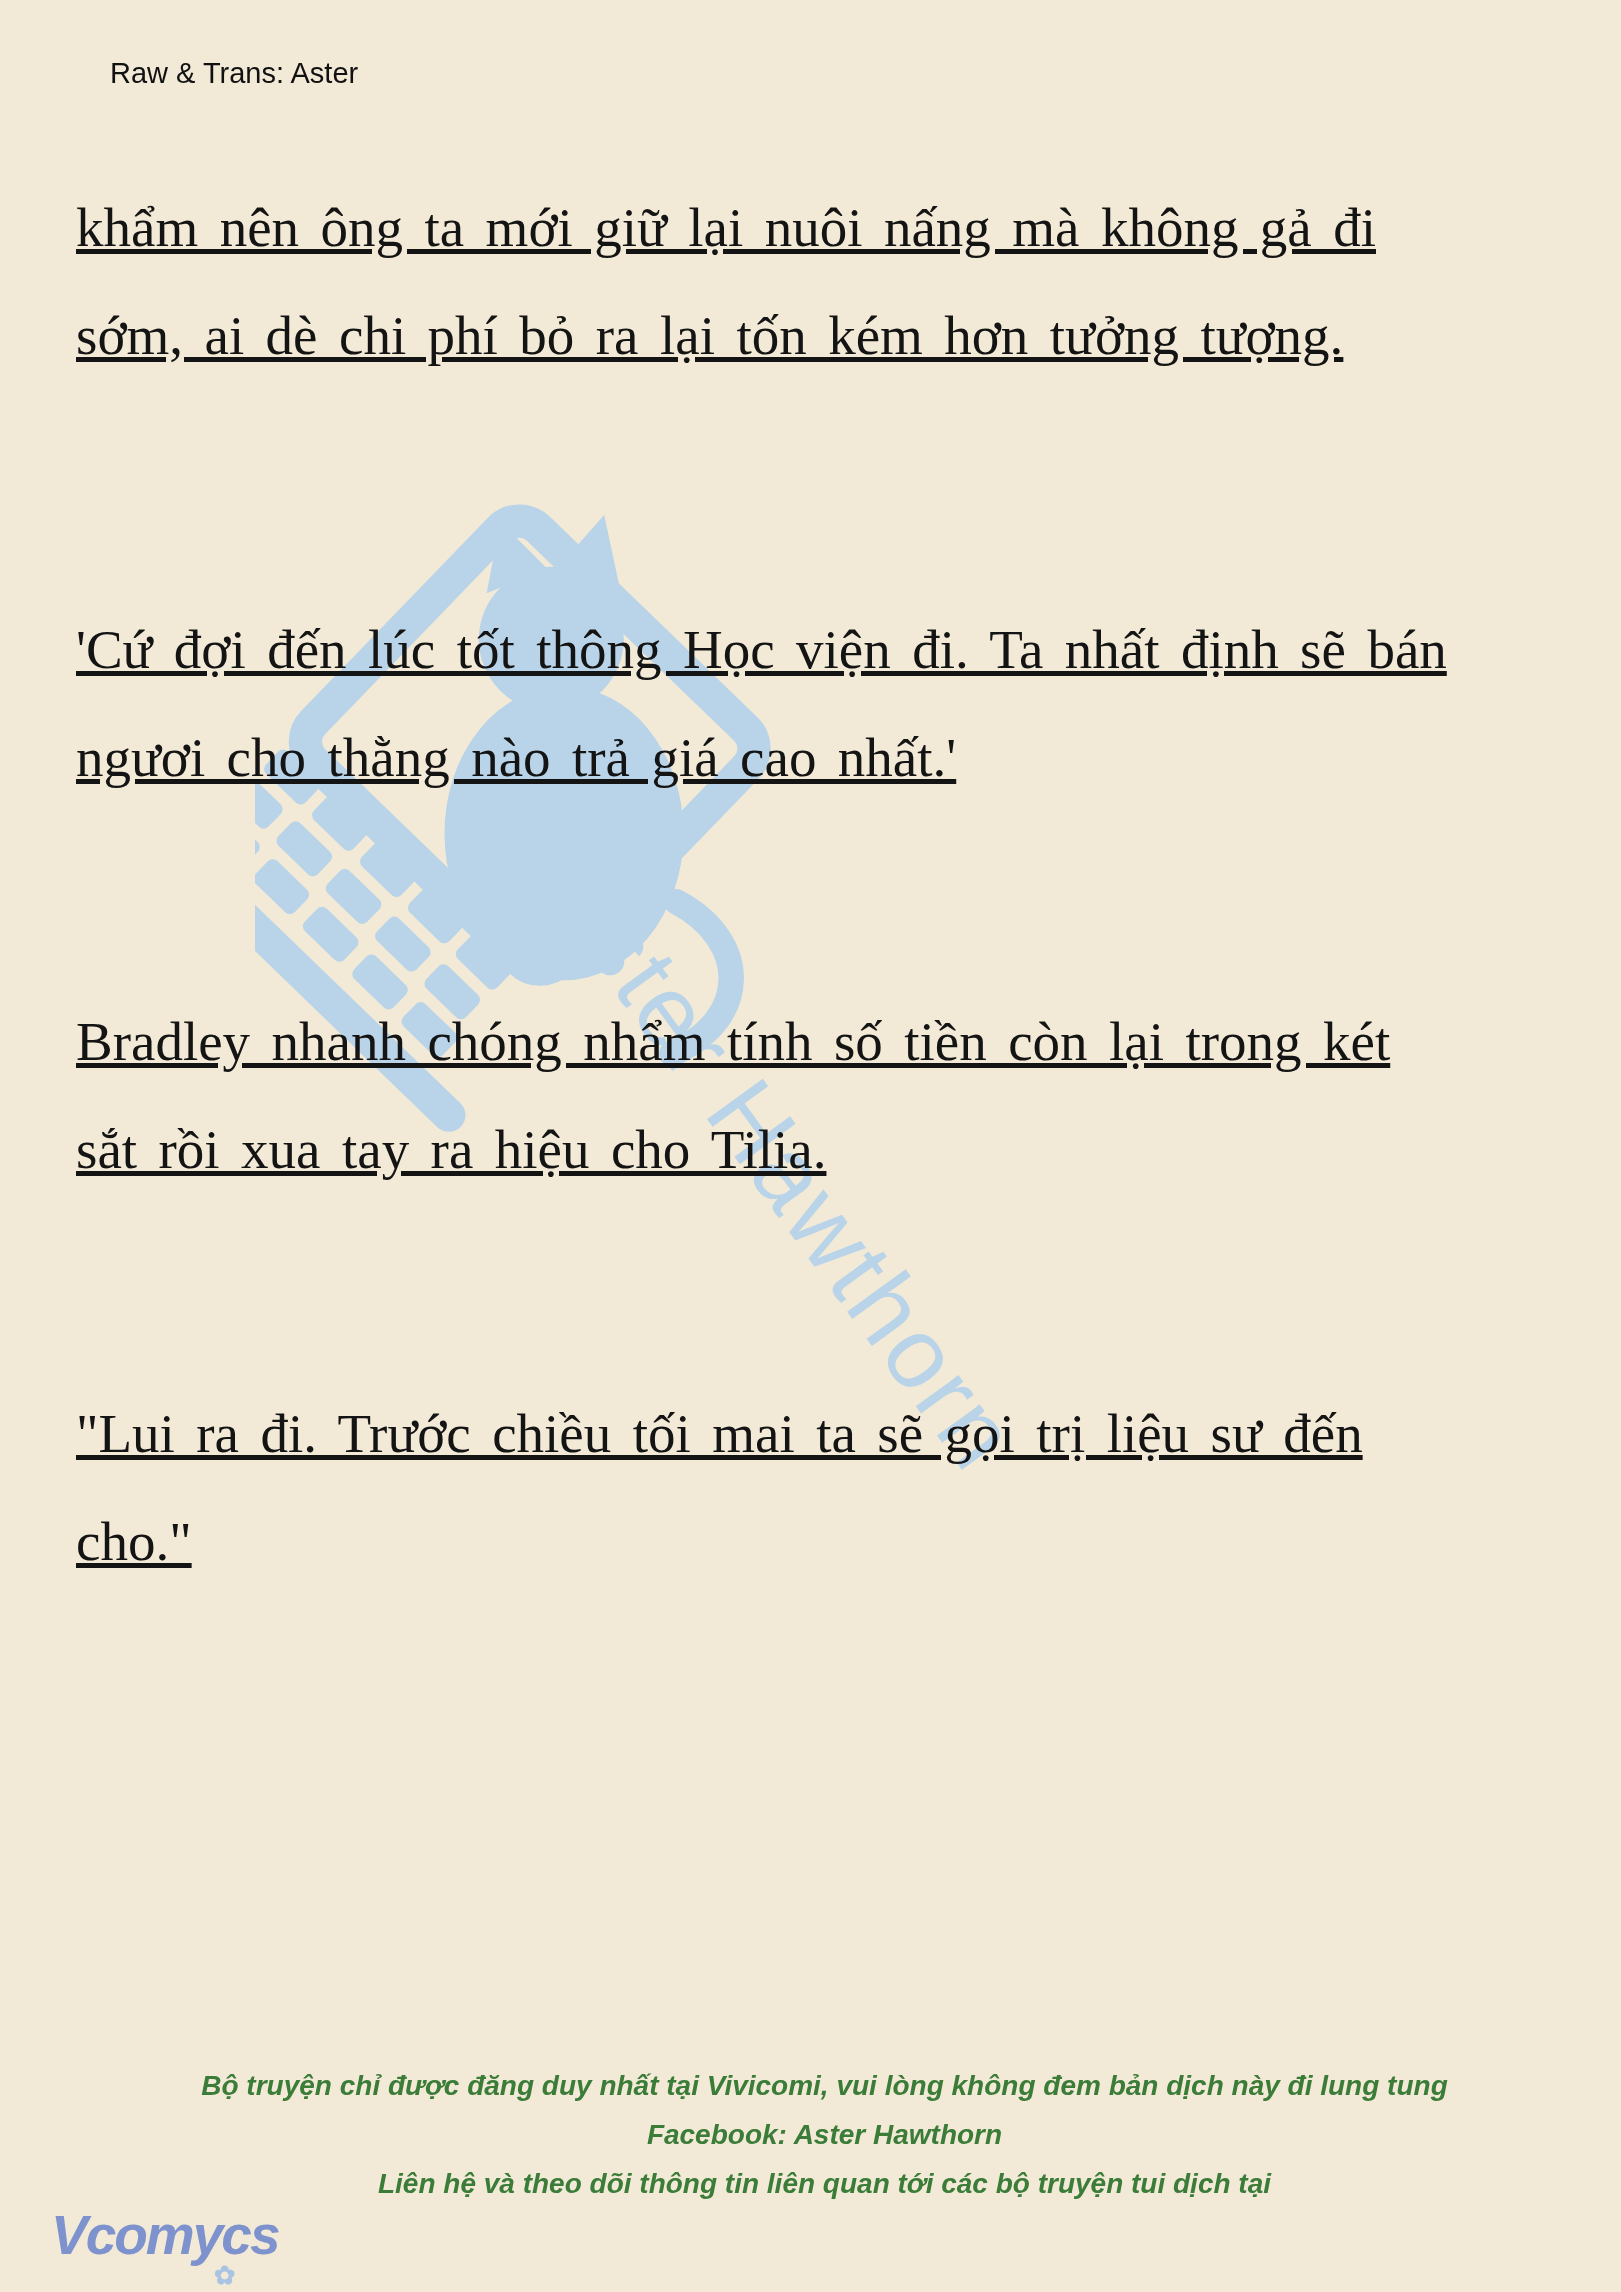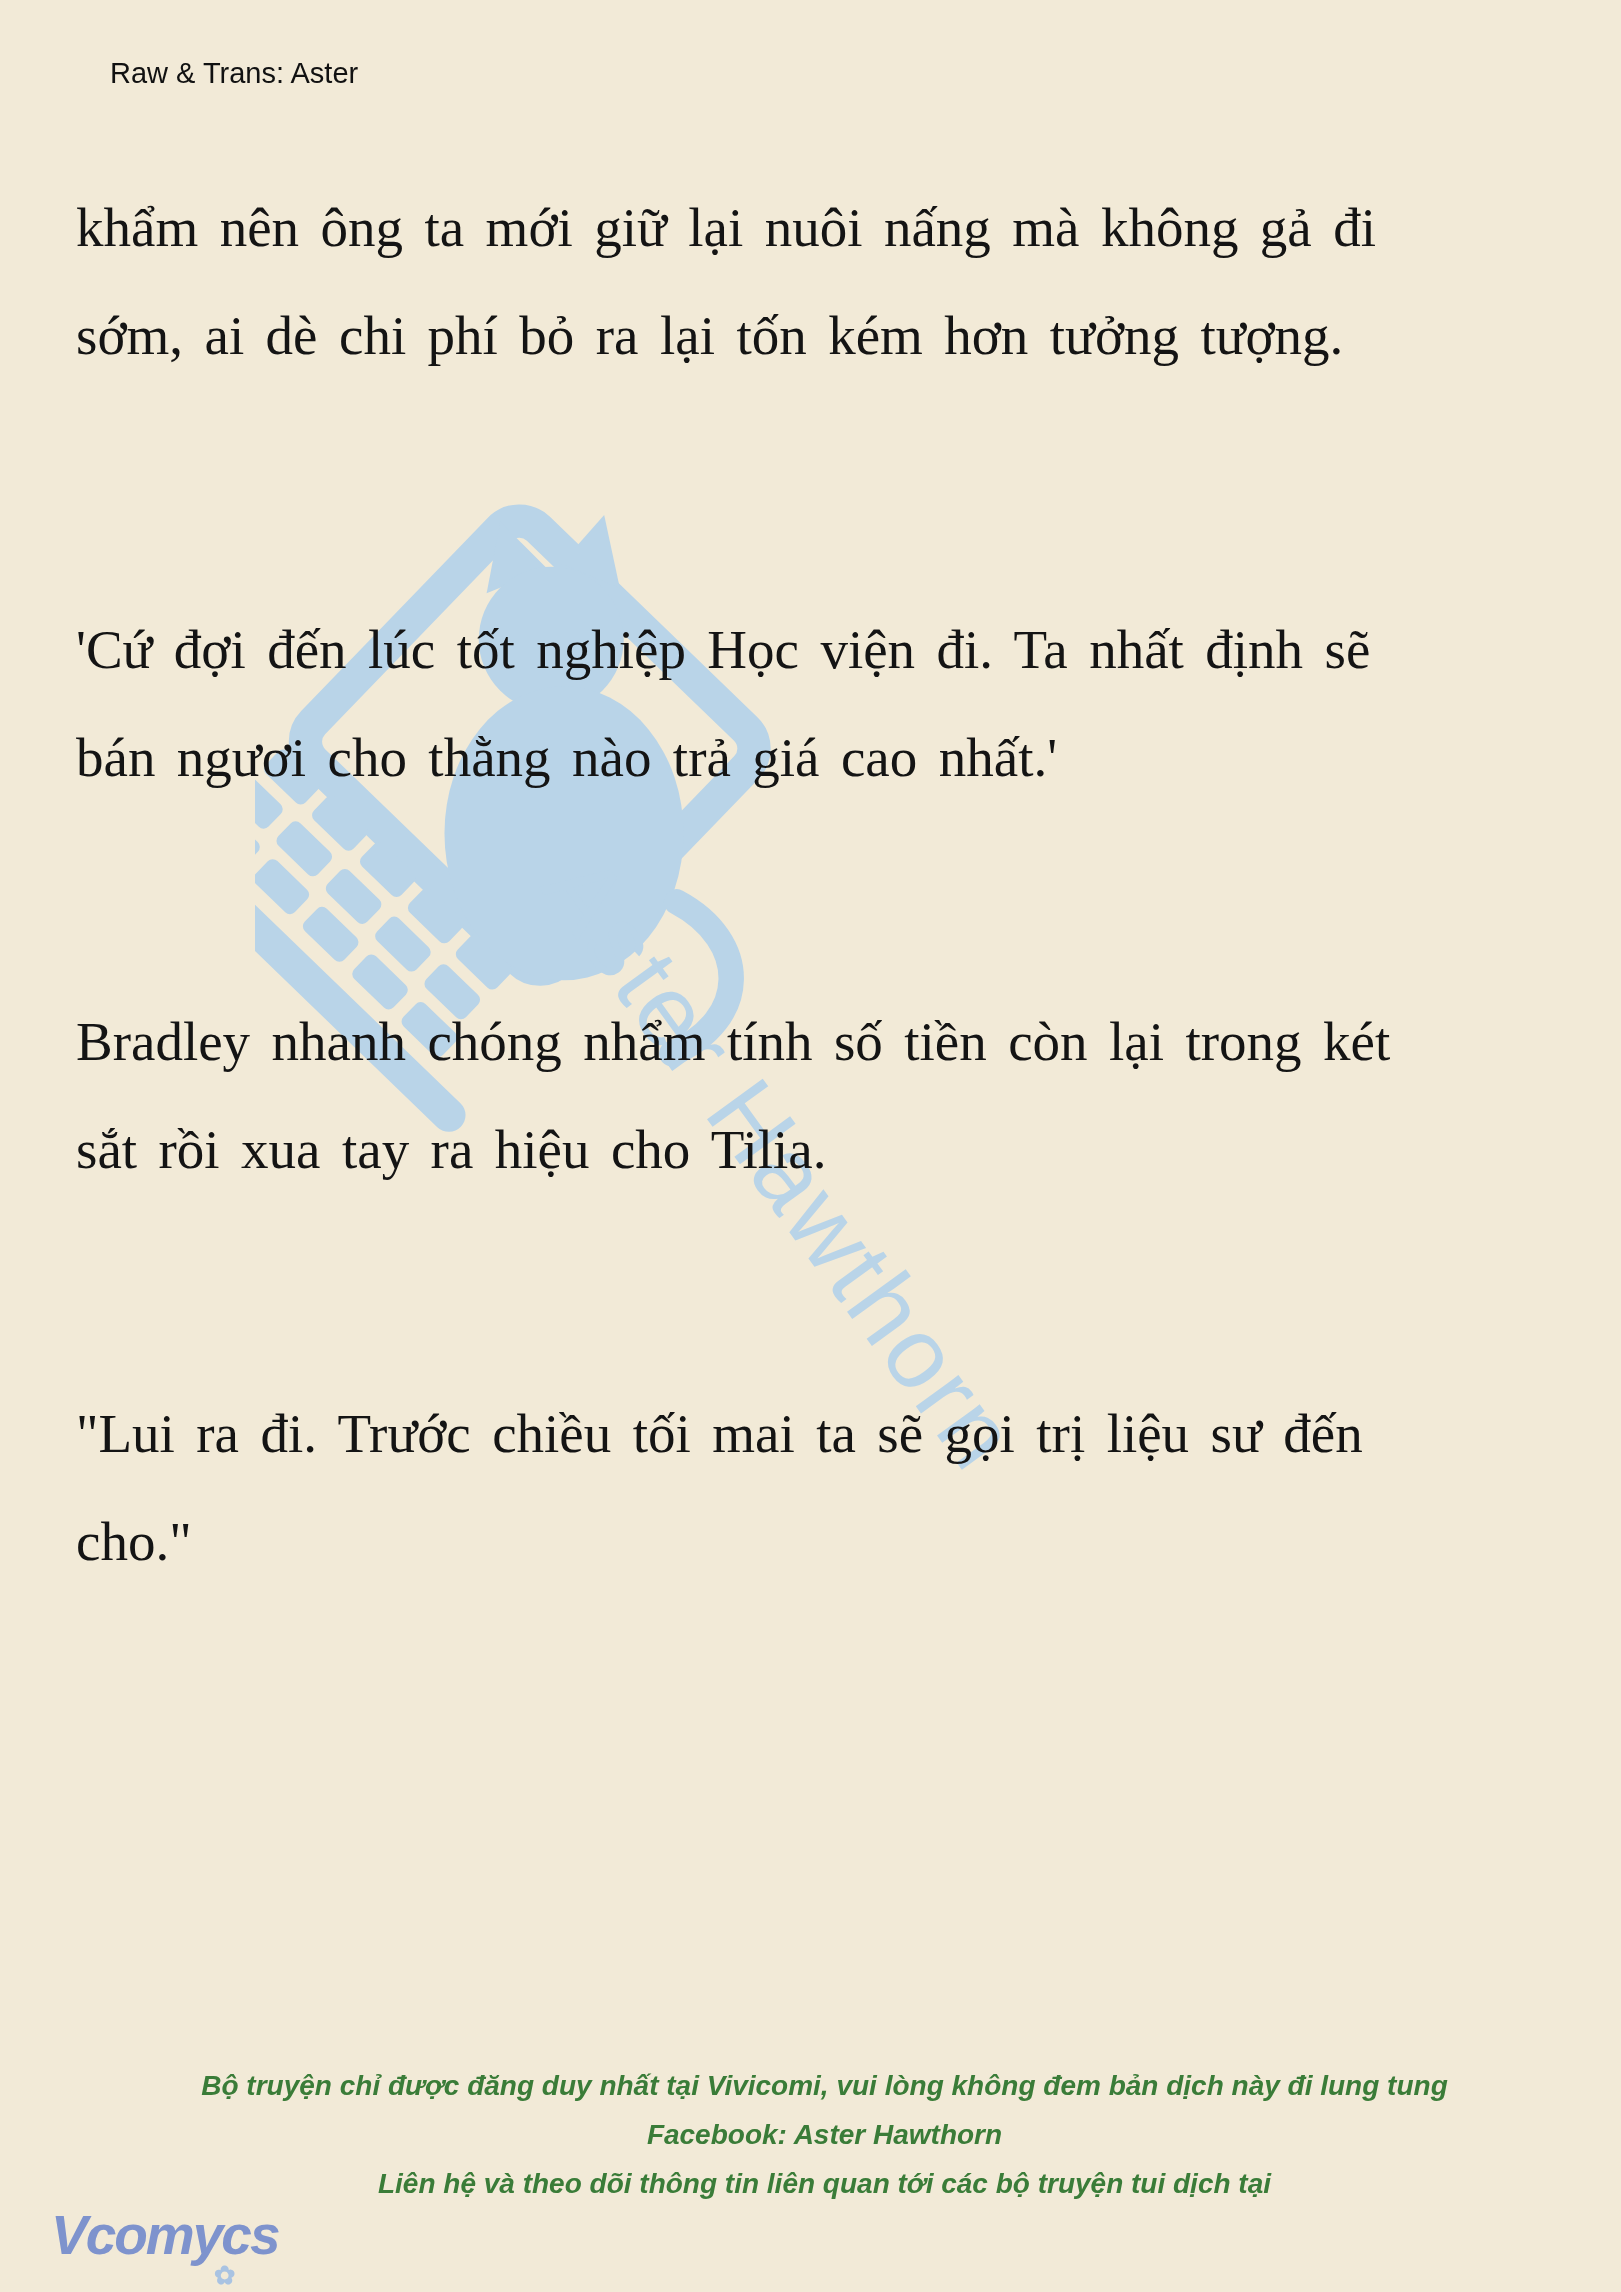--- a/index.html
+++ b/index.html
@@ -33,20 +33,21 @@
     font-family:"Liberation Sans", sans-serif;
   }
 
   
   .content {
     position:absolute; left:76px; top:174px; width:1372px; z-index:2;
     font-family:"Liberation Serif", serif;
     font-size:55px; line-height:108px;
     word-spacing:0.14em;
     color:#141414;
+    text-decoration:underline;
   }
   .content p { margin:0 0 176px 0; }
   .content p.gap-lg { margin-bottom:206px; }
 
   
   .footer {
     position:absolute; left:0; right:0; top:2061px; z-index:2;
     text-align:center;
     font-family:"Liberation Sans", sans-serif;
     font-style:italic; font-weight:bold;
@@ -109,21 +110,21 @@
       <path d="M430,500 C505,540 505,620 425,655" fill="none" stroke="#b9d4e8" stroke-width="26" stroke-linecap="round"></path>
     </g>
   </svg>
 
   <div class="watermark wm-text">Aster Hawthorn</div>
 
   <div class="credit">Raw &amp; Trans: Aster</div>
 
   <div class="content">
     <p class="gap-lg">khẩm nên ông ta mới giữ lại nuôi nấng mà không gả đi sớm, ai dè chi phí bỏ ra lại tốn kém hơn tưởng tượng.</p>
-    <p>'Cứ đợi đến lúc tốt nghiệp Học viện đi. Ta nhất định sẽ bán ngươi cho thằng nào trả giá cao nhất.'</p>
+    <p>'Cứ đợi đến lúc tốt thông Học viện đi. Ta nhất định sẽ bán ngươi cho thằng nào trả giá cao nhất.'</p>
     <p>Bradley nhanh chóng nhẩm tính số tiền còn lại trong két sắt rồi xua tay ra hiệu cho Tilia.</p>
     <p>"Lui ra đi. Trước chiều tối mai ta sẽ gọi trị liệu sư đến cho."</p>
   </div>
 
   <div class="footer">
     <div>Bộ truyện chỉ được đăng duy nhất tại Vivicomi, vui lòng không đem bản dịch này đi lung tung</div>
     <div>Facebook: Aster Hawthorn</div>
     <div>Liên hệ và theo dõi thông tin liên quan tới các bộ truyện tui dịch tại</div>
   </div>
 

